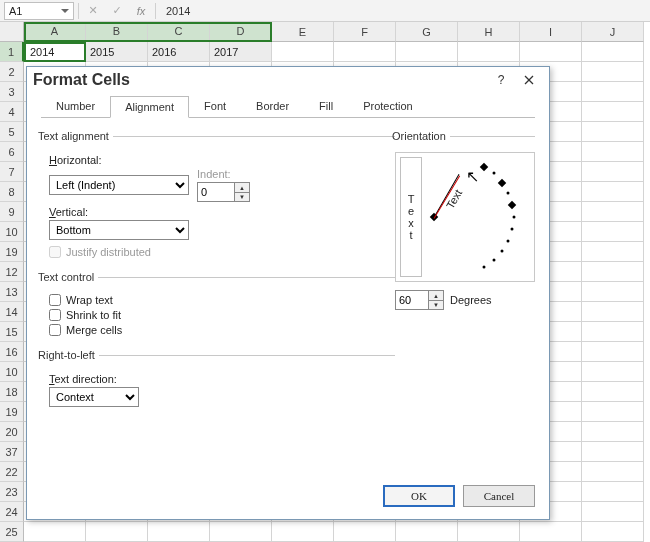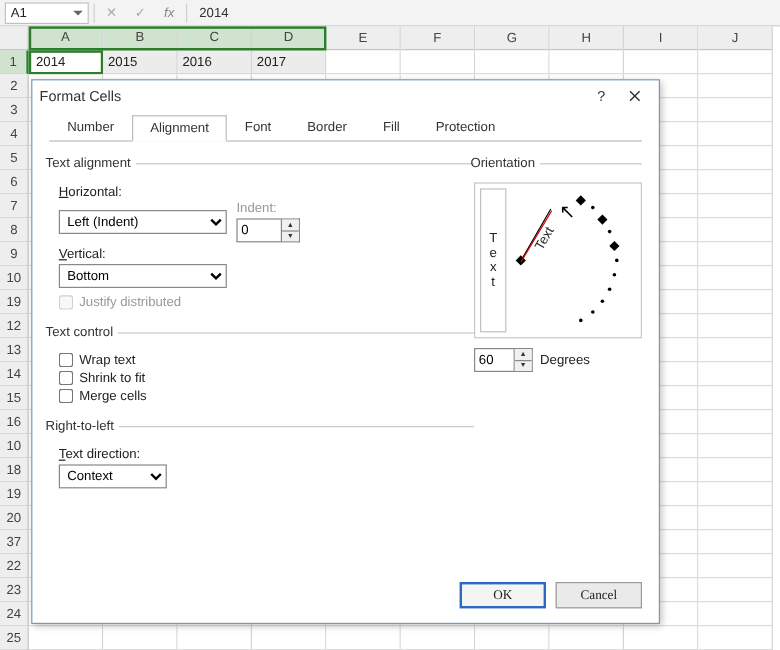--- a/index.html
+++ b/index.html
@@ -95,21 +95,21 @@
     background: #fff;
     border: 1px solid #7a98b3;
     box-shadow: 2px 2px 6px rgba(0,0,0,0.25);
   }
   .titlebar {
     height: 26px;
     display: flex; align-items: center;
     padding: 0 6px;
     color: #333;
   }
-  .titlebar .title { flex: 1; font-size: 12px; }
+  .titlebar .title { flex: 1; font-size: 16px; font-weight: bold; }
   .titlebar .wbtn {
     width: 28px; height: 20px;
     display: flex; align-items: center; justify-content: center;
     color: #333;
     font-size: 12px;
   }
   .titlebar .wbtn svg { stroke:#333; }
   .tabs {
     display: flex;
     padding: 2px 14px 0 14px;

